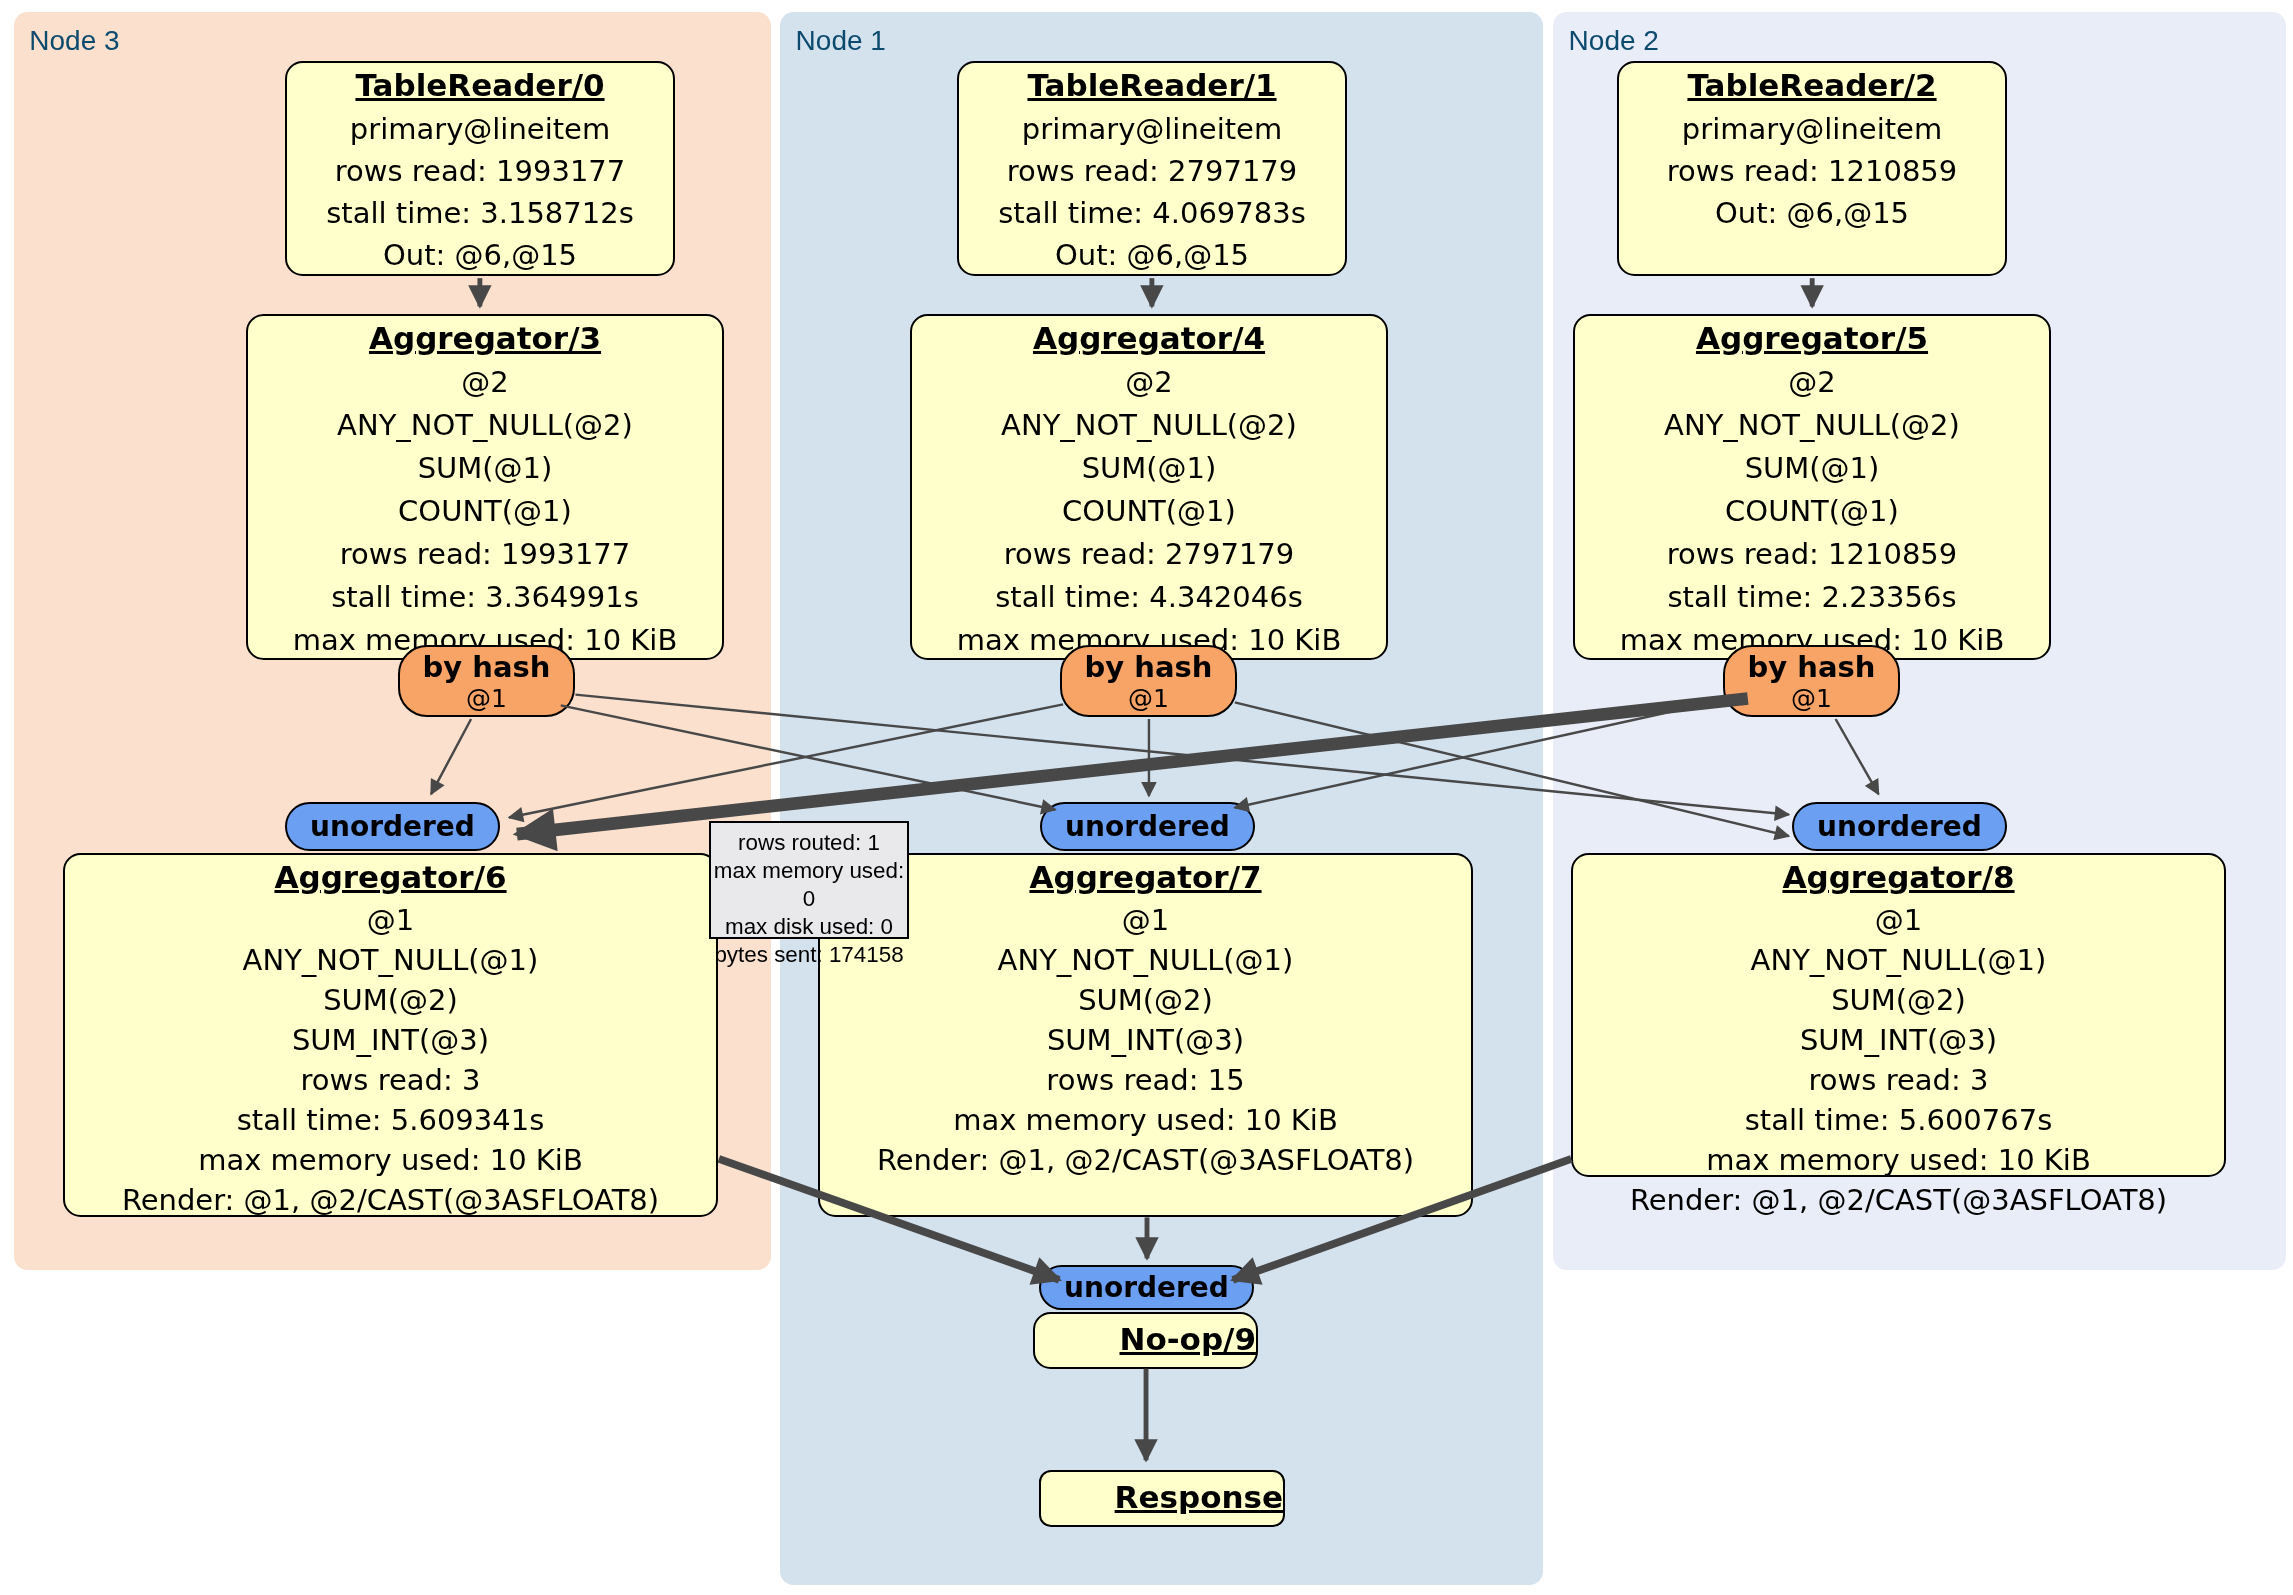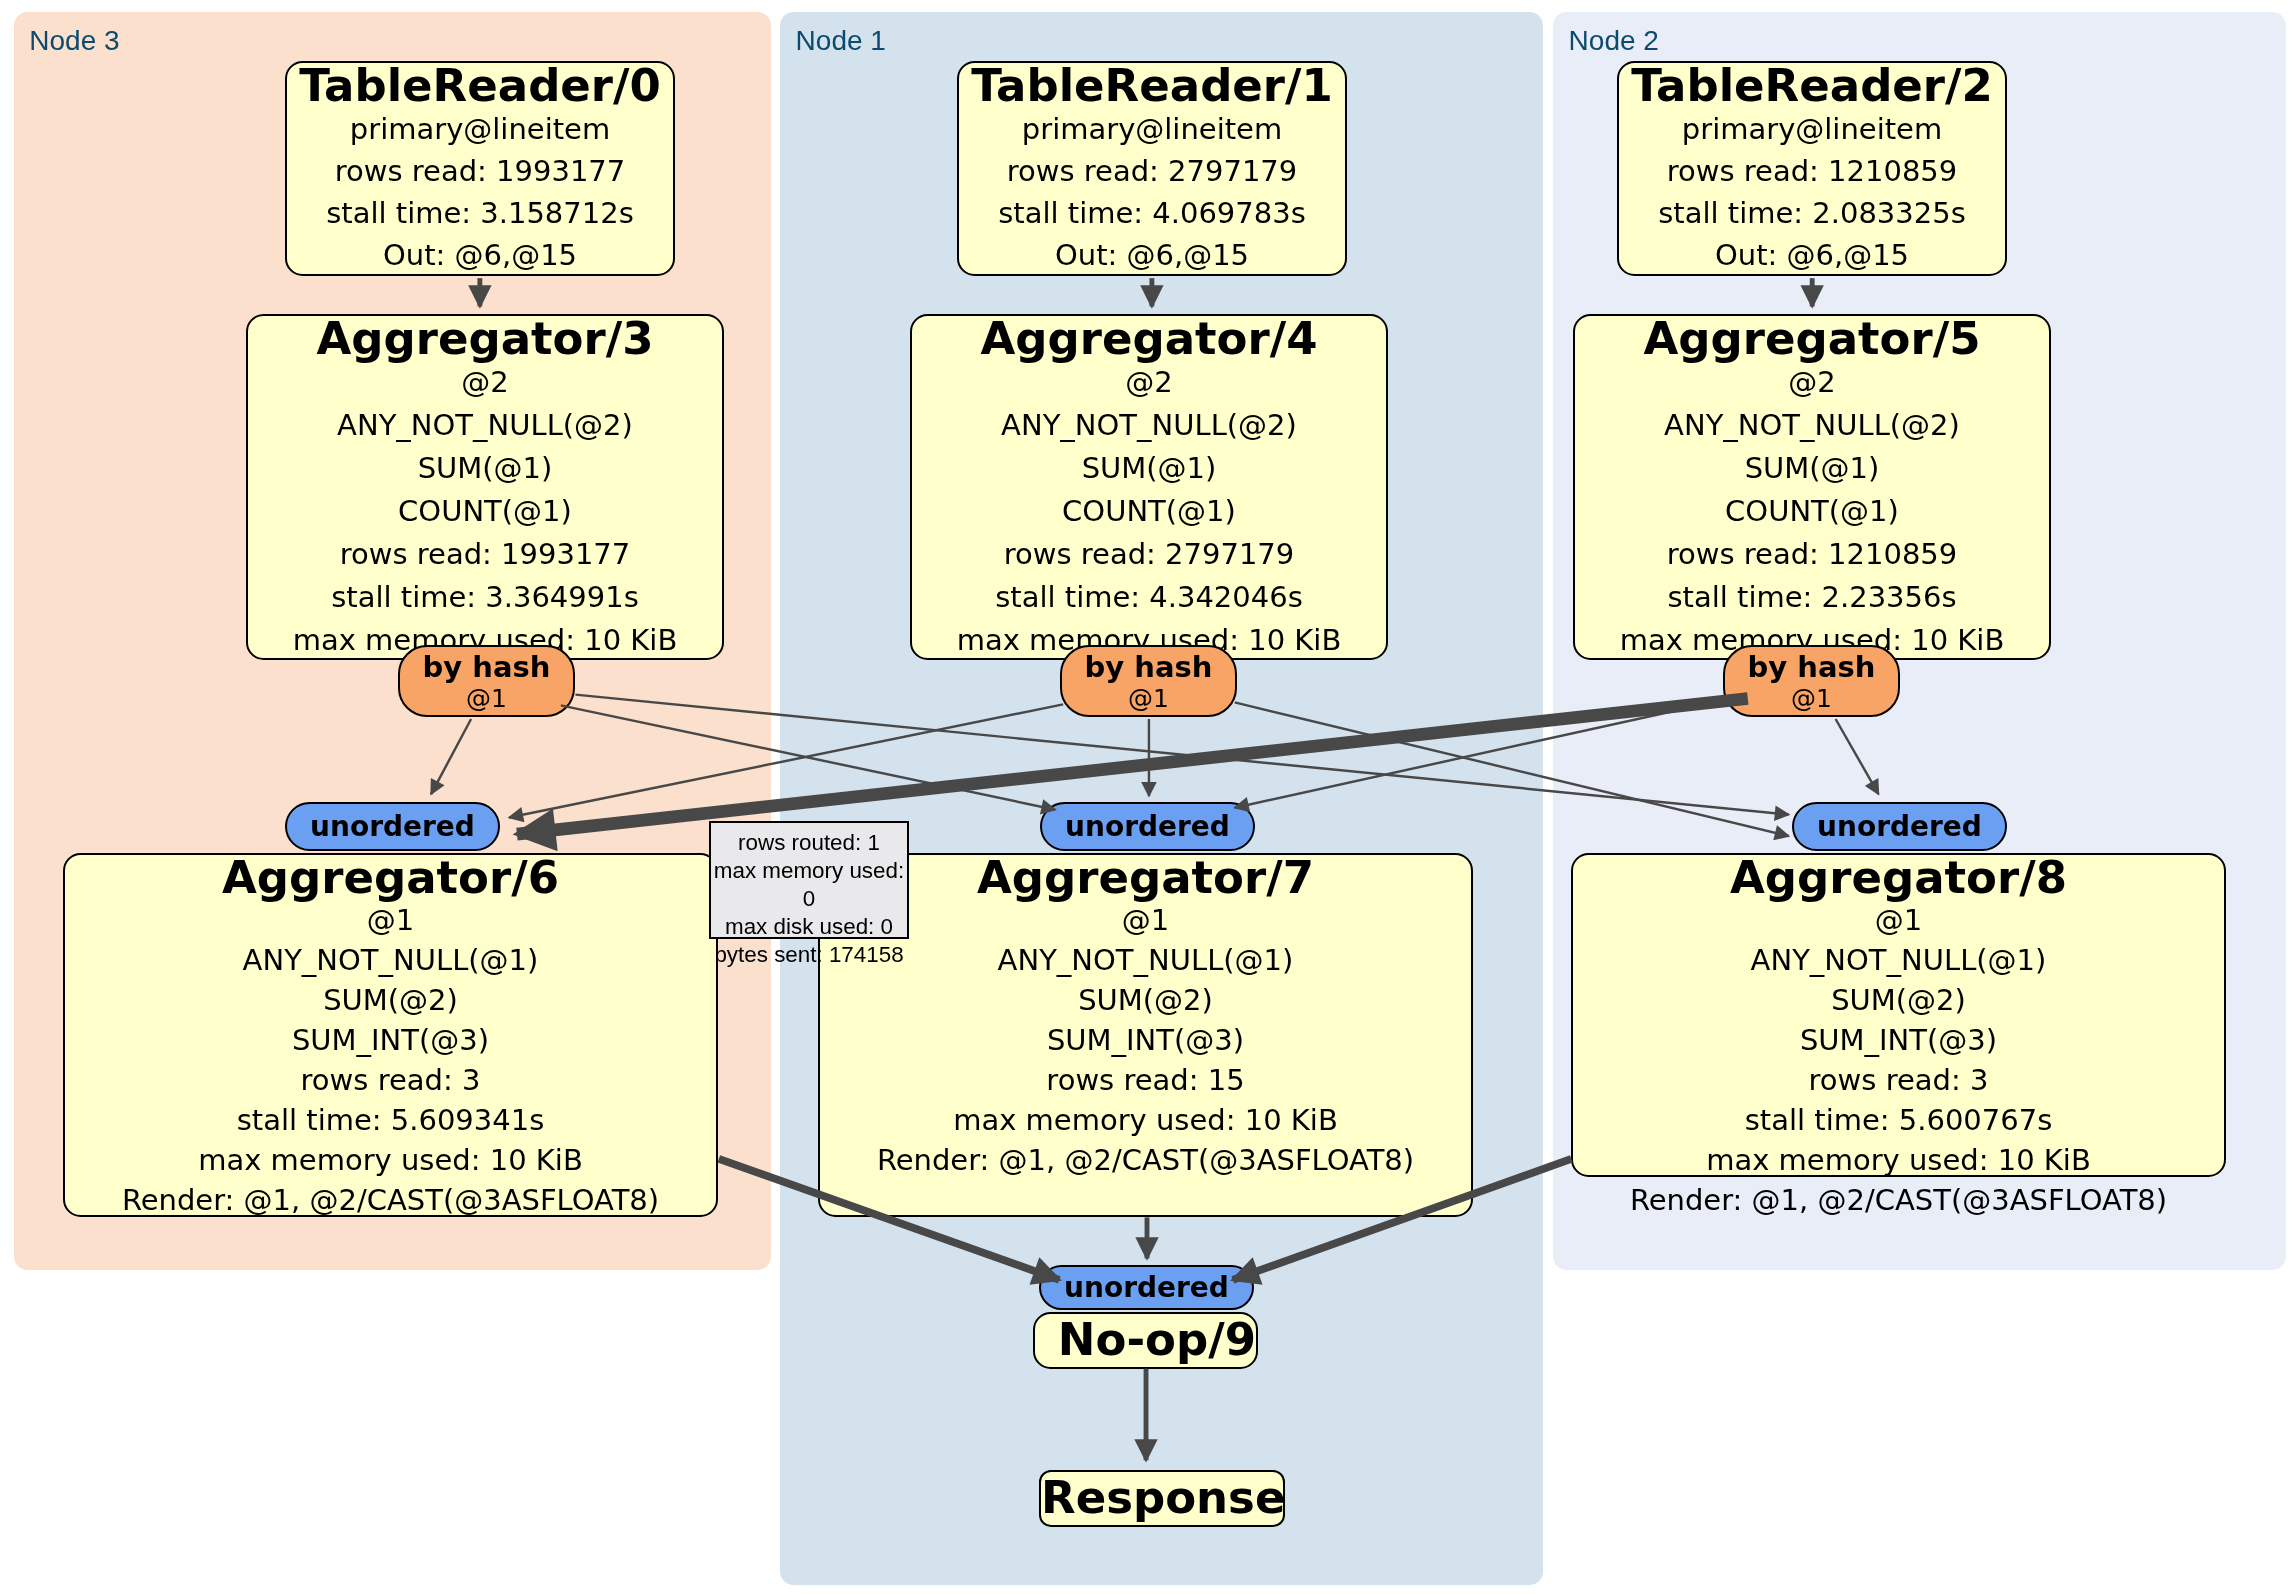--- a/index.html
+++ b/index.html
@@ -3,21 +3,21 @@
 <meta charset="utf-8">
 <style>
   html,body{margin:0;padding:0;background:#ffffff;}
   .canvas{position:relative;width:2294px;height:1596px;background:#ffffff;overflow:hidden;
           font-family:"DejaVu Sans","Liberation Sans",sans-serif;color:#000;}
   .region{position:absolute;border-radius:13.7px;}
   .region-label{position:absolute;left:15.6px;top:13px;font-size:28px;
                 font-family:"Liberation Sans",sans-serif;color:#0c4a6e;}
   .pbox{position:absolute;background:#ffffcb;border:2.9px solid #000;border-radius:17.6px;
         text-align:center;box-sizing:border-box;}
-  .ptitle{font-size:45px;font-weight:bold;line-height:45px;}
+  .ptitle{font-size:31px;font-weight:bold;line-height:45px;text-decoration:underline;}
   .plines{font-size:29px;line-height:43px;}
   .plines-tr{line-height:42px;}
   .plines-dense{line-height:40px;font-size:29px;}
   .single .ptitle{line-height:51px;text-align:right;}
   .oval{position:absolute;border:2.9px solid #000;box-sizing:border-box;display:flex;
         flex-direction:column;align-items:center;justify-content:center;}
   .router{background:#f8a467;border-radius:29px;}
   .router .r-title{font-size:29px;font-weight:bold;line-height:35px;}
   .router .r-sub{font-size:25px;line-height:27px;}
   .sync{background:#6b9ff1;border-radius:25px;}
@@ -60,21 +60,20 @@
         <div>rows read: 2797179</div>
         <div>stall time: 4.069783s</div>
         <div>Out: @6,@15</div>
       </div>
   </div>
   <div class="pbox z1" style="left:1617px;top:61px;width:390px;height:215px;">
     <div class="ptitle">TableReader/2</div>
     <div class="plines plines-tr">
         <div>primary@lineitem</div>
         <div>rows read: 1210859</div>
-        <div>stall time: 2.083325s</div>
         <div>Out: @6,@15</div>
       </div>
   </div>
 
   <div class="pbox z1" style="left:246px;top:314px;width:478px;height:346px;">
     <div class="ptitle">Aggregator/3</div>
     <div class="plines">
         <div>@2</div>
         <div>ANY_NOT_NULL(@2)</div>
         <div>SUM(@1)</div>

